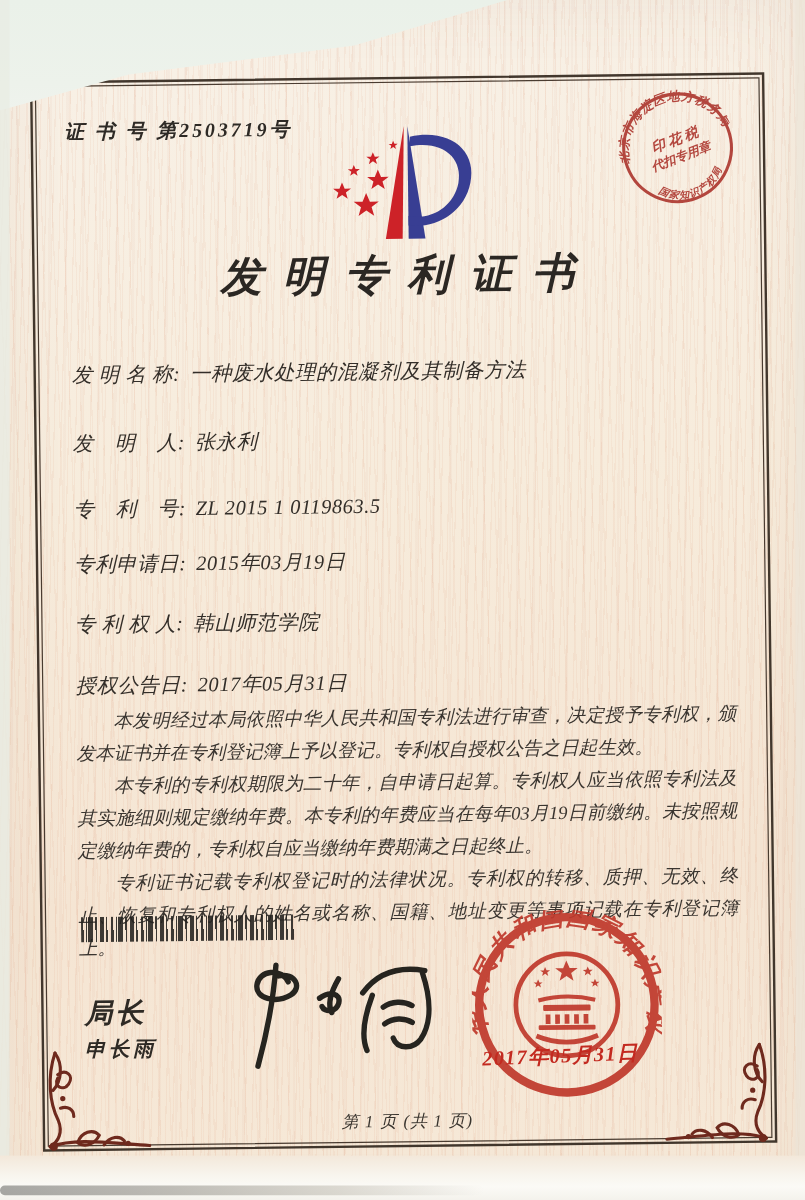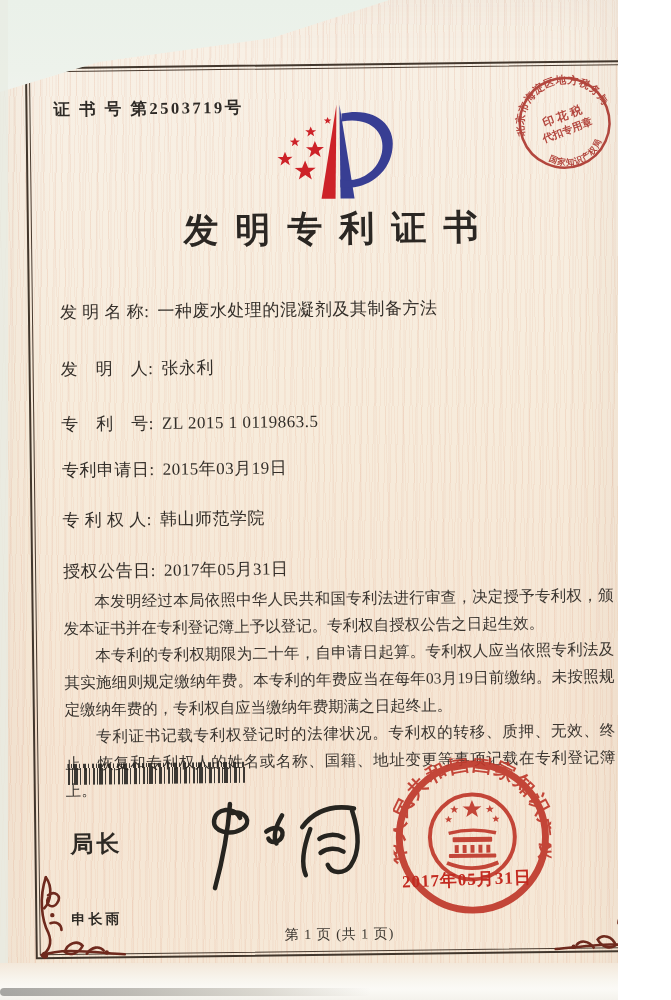--- a/index.html
+++ b/index.html
@@ -1,19 +1,19 @@
 <!DOCTYPE html>
 <html><head>
 <meta charset="utf-8">
 <style>
   html,body{margin:0;padding:0;background:#ffffff;}
   #scan{
-    position:relative;width:618px;height:1000px;overflow:hidden;
+    position:relative;width:671px;height:1000px;overflow:hidden;
     background:linear-gradient(175deg,#f8f1e7 0%,#f7ecdc 40%,#f5e5d3 72%,#f6e9d8 100%);
-    font-family:"Liberation Serif","DejaVu Serif",serif;color:#332f2a;
+    font-family:"Liberation Serif","DejaVu Serif",serif;color:#332f2a;font-style:italic;
   }
   .texture{position:absolute;inset:0;pointer-events:none;
     background:
       repeating-linear-gradient(91.5deg, rgba(219,146,112,0.10) 0 1px, rgba(255,255,255,0) 1px 6px),
       repeating-linear-gradient(88deg, rgba(219,146,112,0.09) 0 1px, rgba(255,255,255,0) 1px 9px),
       repeating-linear-gradient(90.5deg, rgba(200,120,95,0.05) 0 2px, rgba(255,255,255,0) 2px 14px);
   }
   .tilt{position:absolute;inset:0;transform:rotate(-0.7deg);transform-origin:50% 48%;}
   .frame{position:absolute;left:30px;top:64px;width:608px;height:888px;border:2.5px solid #42372d;}
   .frame::after{content:"";position:absolute;inset:2px;border:1px solid #4a3c31;}
@@ -31,21 +31,21 @@
     background:repeating-linear-gradient(90deg,
       #23211e 0 2px, transparent 2px 4px,
       #23211e 4px 5px, transparent 5px 6px,
       #23211e 6px 10px, transparent 10px 12px,
       #23211e 12px 13px, transparent 13px 16px,
       #23211e 16px 19px, transparent 19px 21px,
       #23211e 21px 22px, transparent 22px 25px);}
   .director-label{position:absolute;left:66px;top:826px;font-family:"Liberation Sans","DejaVu Sans",sans-serif;
     font-size:23px;font-weight:600;letter-spacing:3px;color:#2e2a25;}
   .director-name{position:absolute;left:66px;top:860px;font-family:"Liberation Sans","DejaVu Sans",sans-serif;
-    font-size:14px;font-weight:600;letter-spacing:3px;color:#2e2a25;margin-top:48px;}
+    font-size:17px;font-weight:600;letter-spacing:3px;color:#2e2a25;}
   .signature{position:absolute;left:158px;top:793px;width:218px;height:100px;}
   .seal{position:absolute;left:389px;top:760px;width:158px;height:158px;opacity:.93;}
   .seal-date{position:absolute;left:397px;top:870px;font-size:17px;font-weight:600;color:#c32a20;
     letter-spacing:1px;transform:rotate(-1.5deg);z-index:4;}
   .footer{position:absolute;left:30px;width:608px;top:926px;text-align:center;font-size:14px;color:#3a352f;letter-spacing:1px;}
   .ornament{position:absolute;width:90px;height:84px;}
   .ornament.left{left:31px;top:872px;}
   .ornament.right{left:548px;top:872px;transform:scaleX(-1);}
   
   .edge-top{position:absolute;left:0;top:0;width:100%;height:100px;z-index:6;

